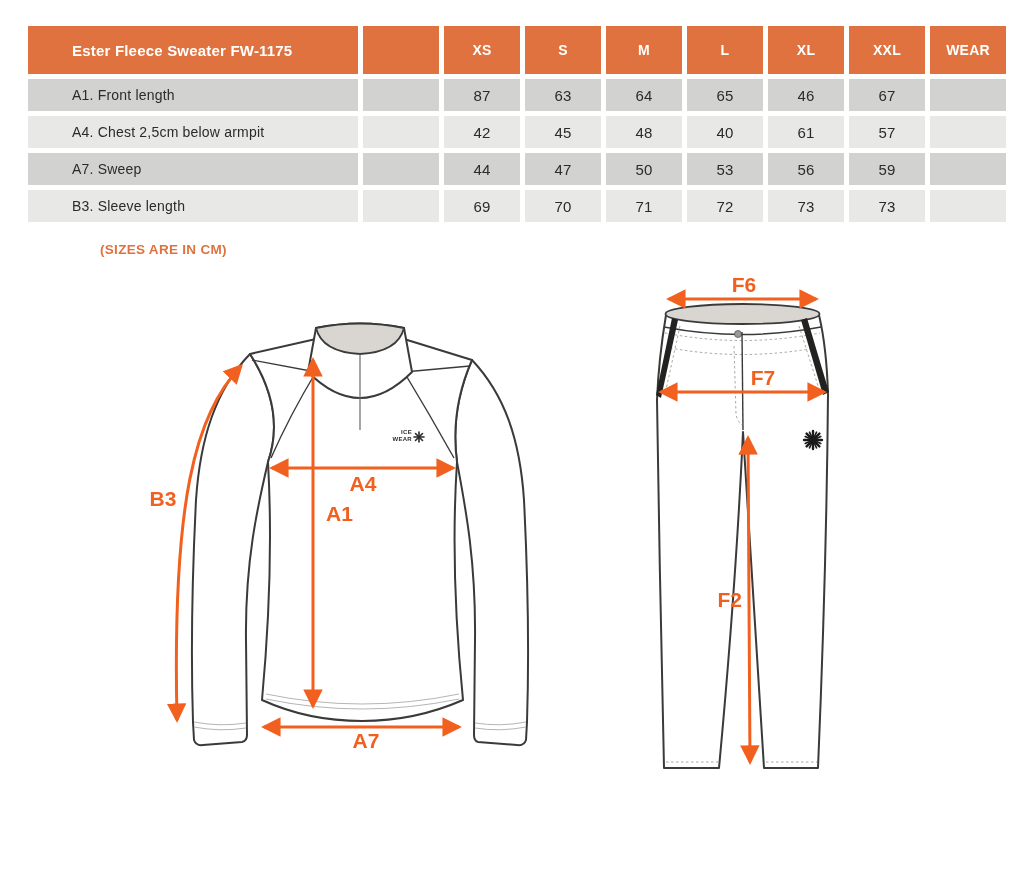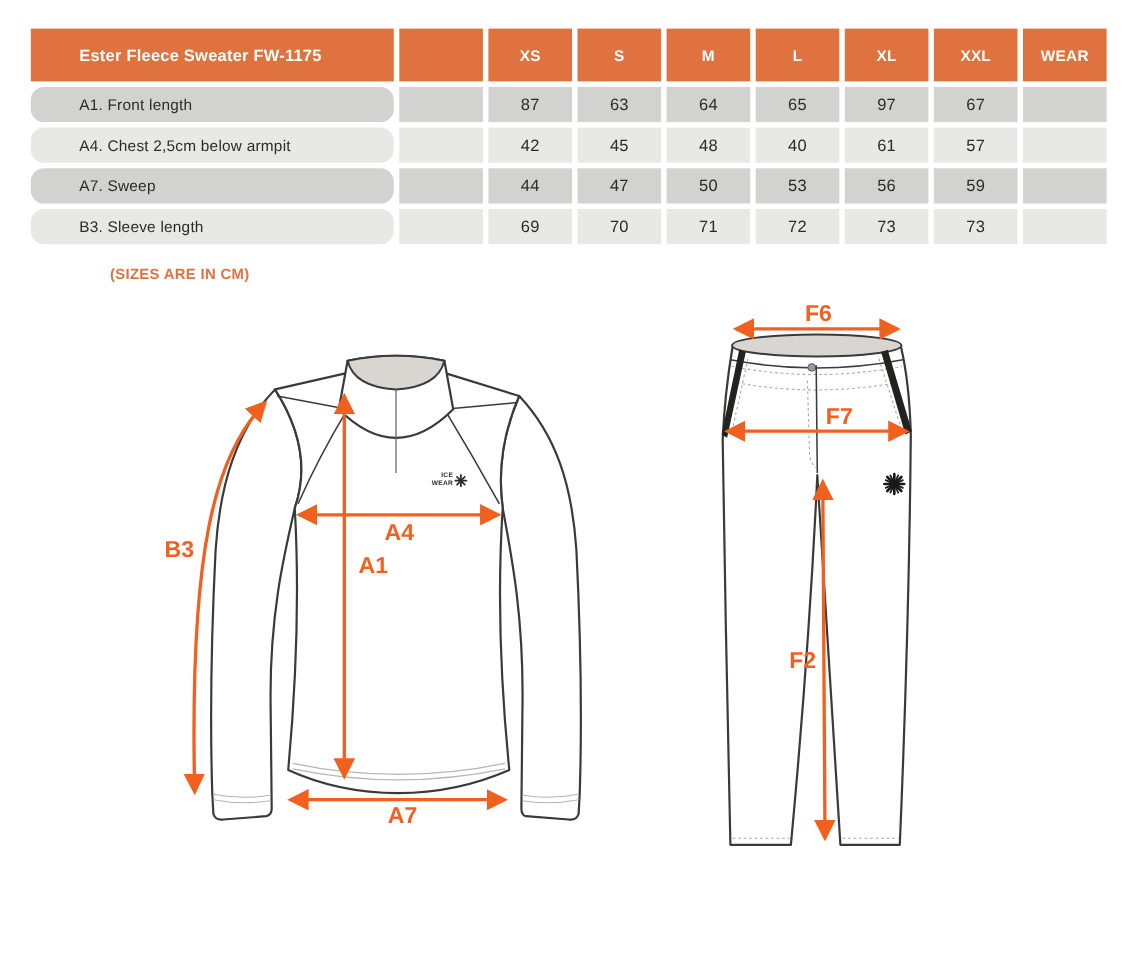--- a/index.html
+++ b/index.html
@@ -22,21 +22,21 @@
     grid-template-columns:330px repeat(8,1fr);
     grid-auto-rows:32px;
     grid-template-rows:48px;
     gap:5px;
     background:#ffffff;
   }
   .cell{display:flex;align-items:center;justify-content:center;
     font-size:15px;color:var(--ink);letter-spacing:.2px;}
   .cell.head{background:var(--orange-header);color:#ffffff;font-weight:bold;font-size:14px;}
   .cell.title{justify-content:flex-start;padding-left:44px;font-size:15px;}
-  .cell.label{justify-content:flex-start;padding-left:44px;font-size:14px;border-radius:12px;}
+  .cell.label{justify-content:flex-start;padding-left:44px;font-size:14px;}
   .row-a .cell:not(.head){background:var(--row-dark);}
   .row-b .cell:not(.head){background:var(--row-light);}
   
   .sizes-note{
     position:absolute;left:68px;top:242px;
     color:var(--orange-header);font-weight:bold;font-size:13.5px;letter-spacing:.3px;margin-left:32px;
   }
   
   svg.diagram{position:absolute;left:0;top:260px;}
   svg .outline{fill:#ffffff;stroke:var(--line);stroke-width:2;stroke-linejoin:round;}
@@ -68,21 +68,21 @@
     <div class="cell head">XXL</div>
     <div class="cell head">WEAR</div>
 
     <div class="row-a" style="display:contents">
       <div class="cell label">A1. Front length</div>
       <div class="cell"></div>
       <div class="cell">87</div>
       <div class="cell">63</div>
       <div class="cell">64</div>
       <div class="cell">65</div>
-      <div class="cell">97</div>
+      <div class="cell">46</div>
       <div class="cell">67</div>
       <div class="cell"></div>
     </div>
 
     <div class="row-b" style="display:contents">
       <div class="cell label">A4. Chest 2,5cm below armpit</div>
       <div class="cell"></div>
       <div class="cell">42</div>
       <div class="cell">45</div>
       <div class="cell">48</div>

